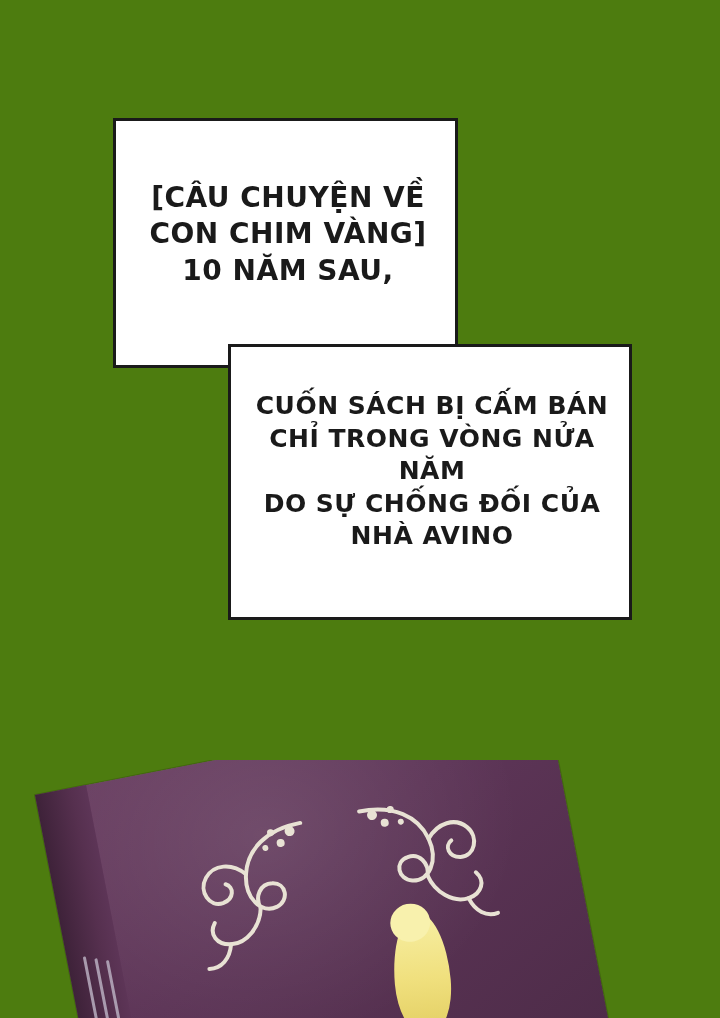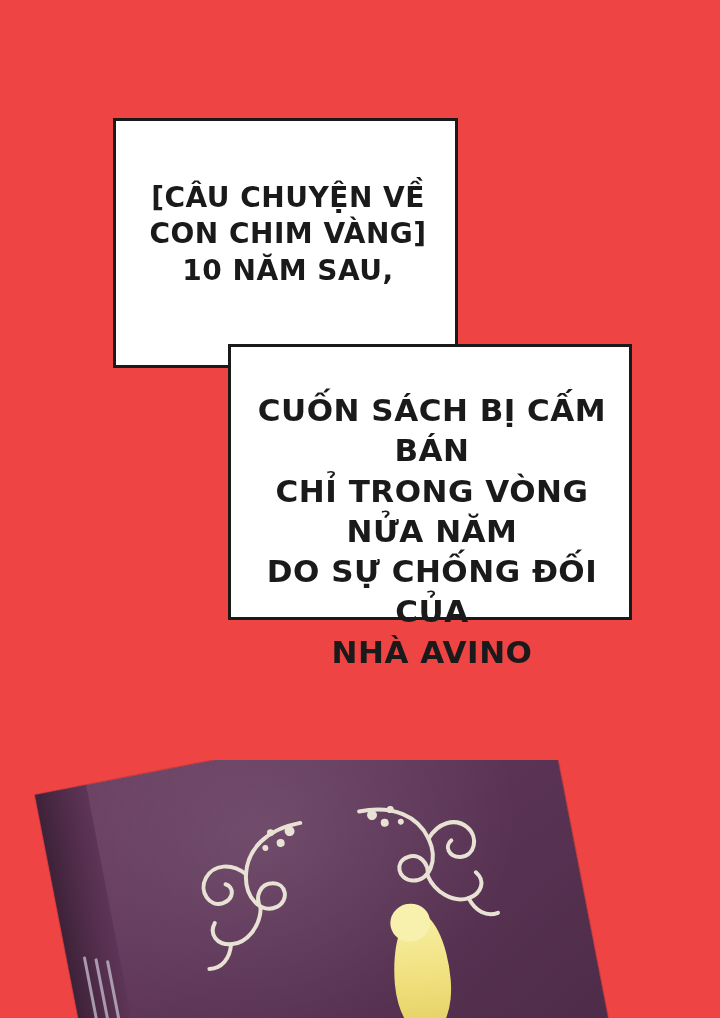--- a/index.html
+++ b/index.html
@@ -11,21 +11,21 @@
     width: 720px;
     height: 1018px;
     position: relative;
     overflow: hidden;
     font-family: "DejaVu Sans", sans-serif;
   }
 
   .page {
     position: absolute;
     inset: 0;
-    background: #ef4444;
+    background: #4d7c0f;
     padding-left: 12px;
   }
 
   
   .panel-box {
     position: absolute;
     background: #ffffff;
     border: 3px solid #1a1a1a;
     box-sizing: border-box;
   }
@@ -74,21 +74,21 @@
     width: 340px;
     text-align: center;
     font-size: 28px;
   }
 
   #text-bottom {
     left: 236px;
     top: 390px;
     width: 392px;
     text-align: center;
-    font-size: 31px;
+    font-size: 25px;
   }
 
   
   .art-area {
     position: absolute;
     left: 0;
     top: 760px;
     width: 720px;
     height: 258px;
     overflow: hidden;

